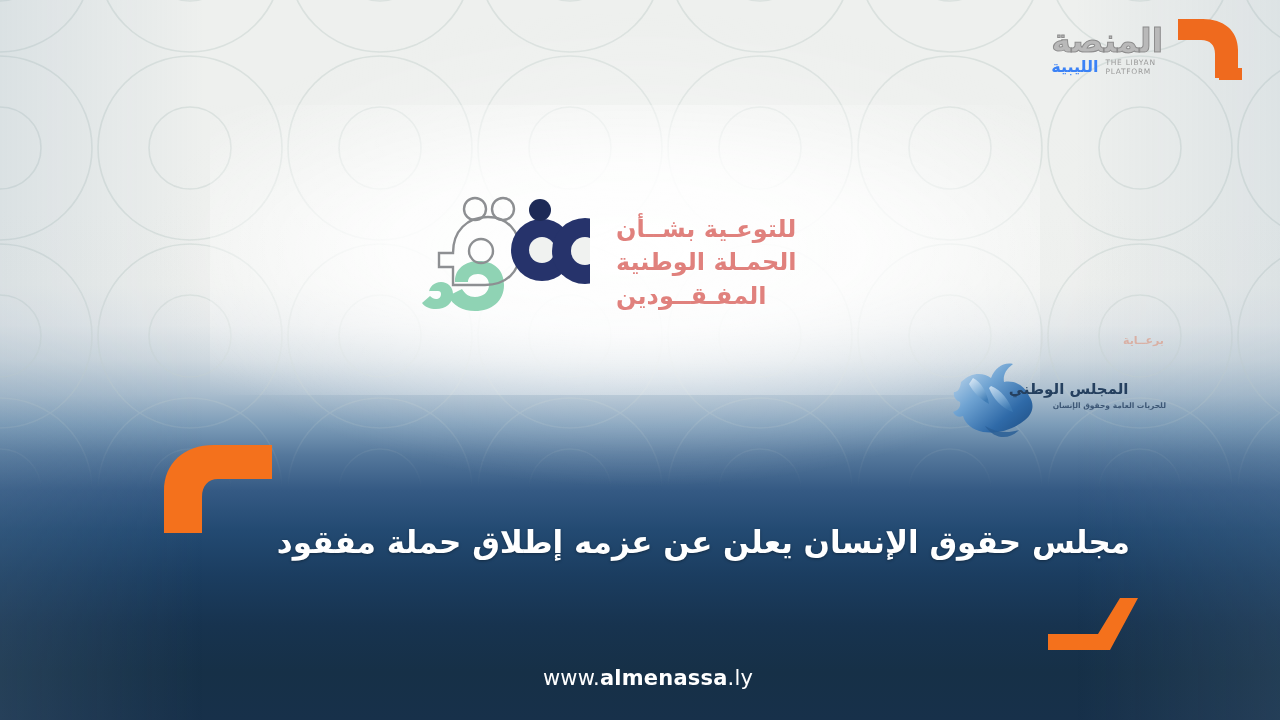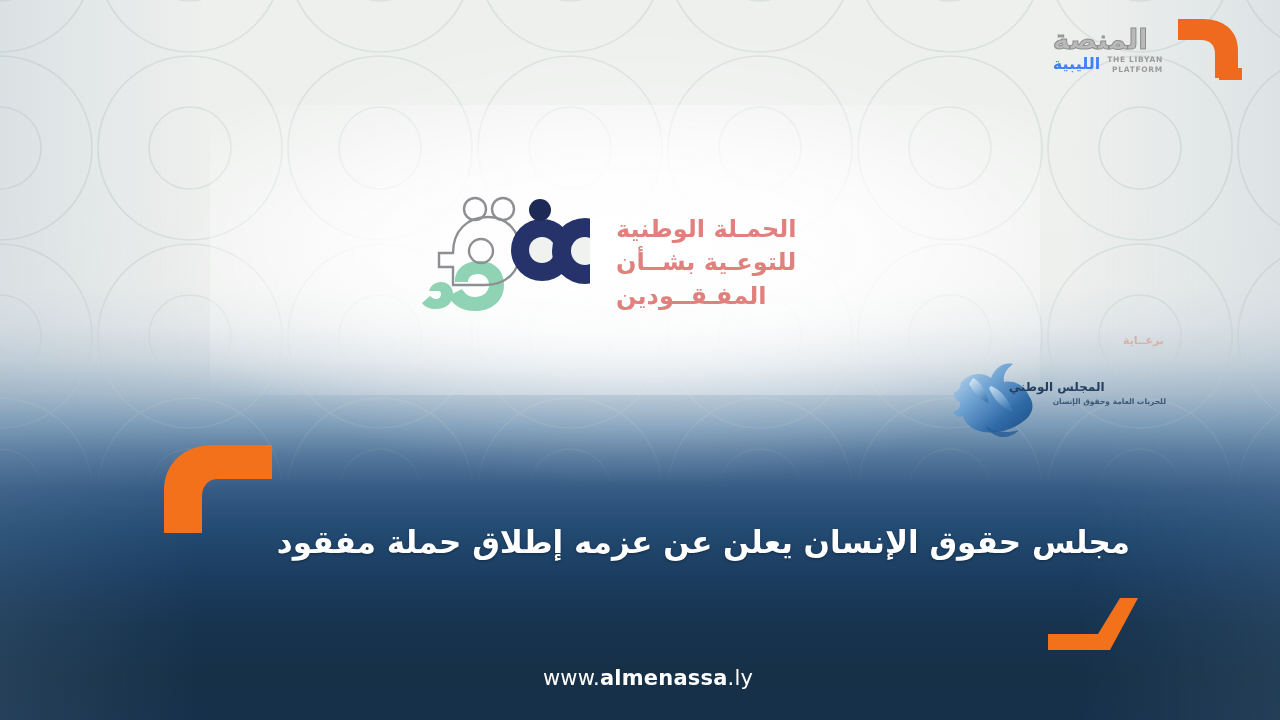--- a/index.html
+++ b/index.html
@@ -71,33 +71,33 @@
 
   
   .brand {
     position:absolute; right:34px; top:16px;
     display:flex; align-items:center; gap:9px;
     direction:rtl;
   }
   .brand-mark { width:74px; height:68px; display:block; flex:0 0 auto; }
   .brand-words { display:flex; flex-direction:column; align-items:flex-end; gap:1px; }
   .brand-ar {
-    font-size:28px; font-weight:700; letter-spacing:.5px;
+    font-size:33px; font-weight:700; letter-spacing:.5px;
     color:#b9b9b9; line-height:1;
     -webkit-text-stroke:1px #8d8d8d;
     text-shadow:0 1px 0 rgba(255,255,255,.7);
   }
   .brand-sub { display:flex; align-items:center; gap:7px; }
   .brand-ar2 {
     font-size:16px; font-weight:700; color:#3b82f6; line-height:1;
     padding-bottom:1px;
   }
   .brand-en {
-    font-size:7.5px; font-weight:700; letter-spacing:.7px;
-    color:#9a9a9a; line-height:1.25; text-align:right;
+    font-size:7.5px; font-weight:400; letter-spacing:.7px;
+    color:#9a9a9a; line-height:1.25; text-align:left;
   }
 
   
   .campaign {
     position:absolute; left:415px; top:190px;
     width:455px; height:145px;
     display:flex; flex-direction:row-reverse;
     align-items:center; justify-content:flex-start; gap:26px;
     direction:rtl;
   }
@@ -122,21 +122,21 @@
     position:absolute; right:6px; top:4px;
     font-size:11px; font-weight:600; letter-spacing:3px;
     color:#d9b0a4; white-space:nowrap;
   }
   .sponsor-bird { position:absolute; left:16px; top:26px; width:96px; height:88px; }
   .sponsor-names {
     position:absolute; right:4px; top:50px;
     display:flex; flex-direction:column; align-items:flex-end; gap:3px;
   }
   .sponsor-n1 {
-    font-size:12px; font-weight:700; letter-spacing:2.6px;
+    font-size:15px; font-weight:700; letter-spacing:2.6px;
     color:#25405f; white-space:nowrap;
   }
   .sponsor-n2 {
     font-size:7.5px; font-weight:600; letter-spacing:.9px;
     color:#3d5775; white-space:nowrap;margin-left:44px;
   }
 
   
   .q-open  { position:absolute; left:158px; top:437px; width:120px; height:98px; }
   .q-close { position:absolute; left:1046px; top:596px; width:96px; height:56px; }
@@ -267,22 +267,22 @@
           <circle cx="127" cy="57" r="31" fill="#26336b"></circle>
           <circle cx="127" cy="57" r="13" fill="#f0f2f0"></circle>
           <circle cx="125" cy="17" r="11" fill="#1d2a56"></circle>
           <circle cx="170" cy="58" r="33" fill="#26336b"></circle>
           <circle cx="170" cy="58" r="14" fill="#f0f2f0"></circle>
         </g>
       </svg>
     </div>
 
     <div class="campaign-text">
+      <div class="campaign-line">للتوعـية بشــأن</div>
       <div class="campaign-line">الحمـلة الوطنية</div>
-      <div class="campaign-line">للتوعـية بشــأن</div>
       <div class="campaign-line">المفـقــودين</div>
     </div>
   </div>
 
   <div class="sponsor">
     <div class="sponsor-kicker">برعــاية</div>
 
     <div class="sponsor-bird">
       <svg viewBox="0 0 96 88" xmlns="http://www.w3.org/2000/svg">
         <defs>

